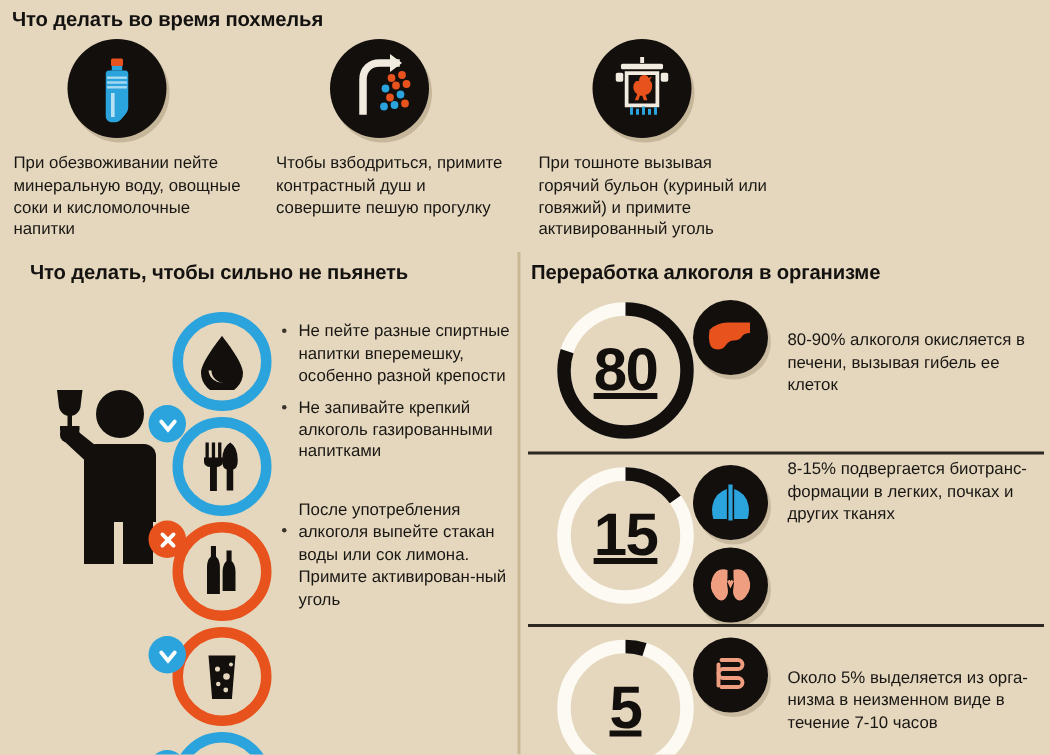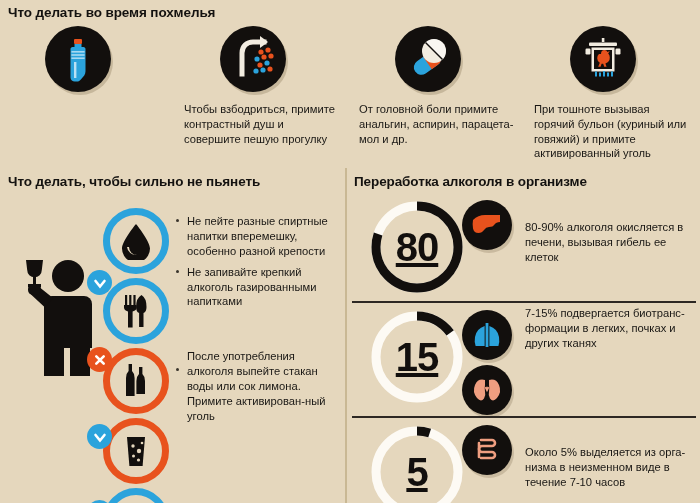--- a/index.html
+++ b/index.html
@@ -56,21 +56,21 @@
   #col-divider {
     position: absolute;
     left: 345px; top: 168px;
     width: 1.5px; height: 335px;
     background: #c9b894;
   }
 
   
   #left-section {
     position: absolute;
-    left: 0; top: 166px;
+    left: 12px; top: 166px;
     width: 345px; height: 337px;
   }
   #left-title { position: absolute; left: 8px; top: 8px; }
 
   #person {
     position: absolute;
     left: 16px; top: 80px;
     width: 84px; height: 130px;
   }
 
@@ -202,20 +202,21 @@
           <rect x="29" y="13" width="8" height="5" rx="1" fill="#e8521d"></rect>
           <rect x="29.5" y="18" width="7" height="3" fill="#2ba3dc"></rect>
           <path d="M27.5 21 h11 c1.2 0 2 1 2 2.2 v22 c0 3.5 -2 5 -4 7.5 c-1.6 2 -3 2.8 -4.6 2.8 h-2.2
                    c-2 0 -4.2 -1.4 -4.2 -4 v-28.3 c0 -1.2 0.8 -2.2 2 -2.2 z" fill="#2ba3dc"></path>
           <rect x="26.4" y="25" width="13.2" height="1.6" fill="#bde3f5" opacity="0.85"></rect>
           <rect x="26.4" y="28.2" width="13.2" height="1.6" fill="#bde3f5" opacity="0.85"></rect>
           <rect x="26.4" y="31.4" width="13.2" height="1.6" fill="#bde3f5" opacity="0.85"></rect>
           <rect x="29" y="36" width="2.4" height="16" fill="#eaf6fc" opacity="0.75"></rect>
         </svg>
       </div>
+      <div class="caption">При обезвоживании пейте минеральную воду, овощные соки и кисломолочные напитки</div>
     </div>
 
     <div class="top-card">
       <div class="circle-icon">
         <svg width="66" height="66" viewBox="0 0 66 66">
           <path d="M22 48 V27 c0 -7 5 -11 11 -11 h11" stroke="#f2ece0" stroke-width="5" fill="none" stroke-linecap="square"></path>
           <path d="M40 10 l8 6 l-8 6 z" fill="#f2ece0"></path>
           <circle cx="41" cy="26" r="2.6" fill="#e8521d"></circle>
           <circle cx="48" cy="24" r="2.6" fill="#e8521d"></circle>
           <circle cx="37" cy="33" r="2.6" fill="#2ba3dc"></circle>
@@ -224,34 +225,20 @@
           <circle cx="40" cy="39" r="2.6" fill="#e8521d"></circle>
           <circle cx="47" cy="37" r="2.6" fill="#2ba3dc"></circle>
           <circle cx="36" cy="45" r="2.6" fill="#2ba3dc"></circle>
           <circle cx="43" cy="44" r="2.6" fill="#2ba3dc"></circle>
           <circle cx="50" cy="43" r="2.6" fill="#e8521d"></circle>
         </svg>
       </div>
       <div class="caption">Чтобы взбодриться, примите контрастный душ и совершите пешую прогулку</div>
     </div>
 
-    <div class="top-card">
-      <div class="circle-icon">
-        <svg width="66" height="66" viewBox="0 0 66 66">
-          <g transform="rotate(-35 33 36)">
-            <rect x="17" y="29" width="30" height="15" rx="7.5" fill="#2ba3dc"></rect>
-            <path d="M32 29 h7.5 a7.5 7.5 0 0 1 0 15 H32 z" fill="#e8521d"></path>
-          </g>
-          <circle cx="39" cy="25" r="12" fill="#f2ece0"></circle>
-          <path d="M30.5 16.5 A12 12 0 0 1 47.5 33.5 z" fill="#ffffff" opacity="0.55"></path>
-          <line x1="30.5" y1="16.5" x2="47.5" y2="33.5" stroke="#120f0d" stroke-width="1.4"></line>
-        </svg>
-      </div>
-      <div class="caption">От головной боли примите анальгин, аспирин, парацета-мол и др.</div>
-    </div>
 
     <div class="top-card">
       <div class="circle-icon">
         <svg width="66" height="66" viewBox="0 0 66 66">
           <rect x="31.8" y="12" width="2.6" height="4" fill="#f2ece0"></rect>
           <rect x="19" y="16.5" width="28" height="3.6" rx="1" fill="#f2ece0"></rect>
           <rect x="21.5" y="21.5" width="23" height="24" fill="#f2ece0"></rect>
           <rect x="24" y="24" width="18" height="19" fill="#120f0d"></rect>
           <rect x="15.5" y="22.5" width="5" height="6" rx="1.2" fill="#f2ece0"></rect>
           <rect x="45.5" y="22.5" width="5" height="6" rx="1.2" fill="#f2ece0"></rect>
@@ -381,21 +368,21 @@
         </svg>
       </span>
     </div>
   </div>
 
   <div class="bullets">
     <div class="bullet" style="margin-bottom:6px;">
       <span class="dot"></span>
       <span>Не пейте разные спиртные напитки вперемешку, особенно разной крепости</span>
     </div>
-    <div class="bullet" style="margin-bottom:40px;">
+    <div class="bullet" style="margin-bottom:24px;">
       <span class="dot"></span>
       <span>Не запивайте крепкий алкоголь газированными напитками</span>
     </div>
     <div class="bullet">
       <span class="dot" style="top:19px;"></span>
       <span>После употребления алкоголя выпейте стакан воды или сок лимона. Примите активирован-ный уголь</span>
     </div>
   </div>
 </div>
 
@@ -446,21 +433,21 @@
       <div class="organ">
         <span class="glyph">
           <svg width="30" height="26" viewBox="0 0 30 26">
             <path d="M13 3 q-7 -2 -10 5 q-3 7 2 13 q4 4.5 7 0.5 q2 -3 1 -7 q-0.6 -3 0 -6.5 z" fill="#ef9e80"></path>
             <path d="M17 3 q7 -2 10 5 q3 7 -2 13 q-4 4.5 -7 0.5 q-2 -3 -1 -7 q0.6 -3 0 -6.5 z" fill="#ef9e80"></path>
             <path d="M13.6 10 l1.4 3 l1.4 -3" stroke="#ef9e80" stroke-width="2" fill="none"></path>
           </svg>
         </span>
       </div>
     </div>
-    <div class="stat-text" style="top:0px;">7-15% подвергается биотранс-формации в легких, почках и других тканях</div>
+    <div class="stat-text" style="top:0px;">8-15% подвергается биотранс-формации в легких, почках и других тканях</div>
   </div>
 
   <div class="hrule" style="top:250px;"></div>
 
   <div class="stat-row" style="top:255px;">
     <div class="donut">
       <svg width="98" height="98" viewBox="0 0 98 98">
         <circle cx="49" cy="49" r="41" fill="none" stroke="#fdfaf4" stroke-width="9"></circle>
         <circle cx="49" cy="49" r="41" fill="none" stroke="#120f0d" stroke-width="9" stroke-dasharray="12.9 244.7" transform="rotate(-90 49 49)"></circle>
       </svg>

